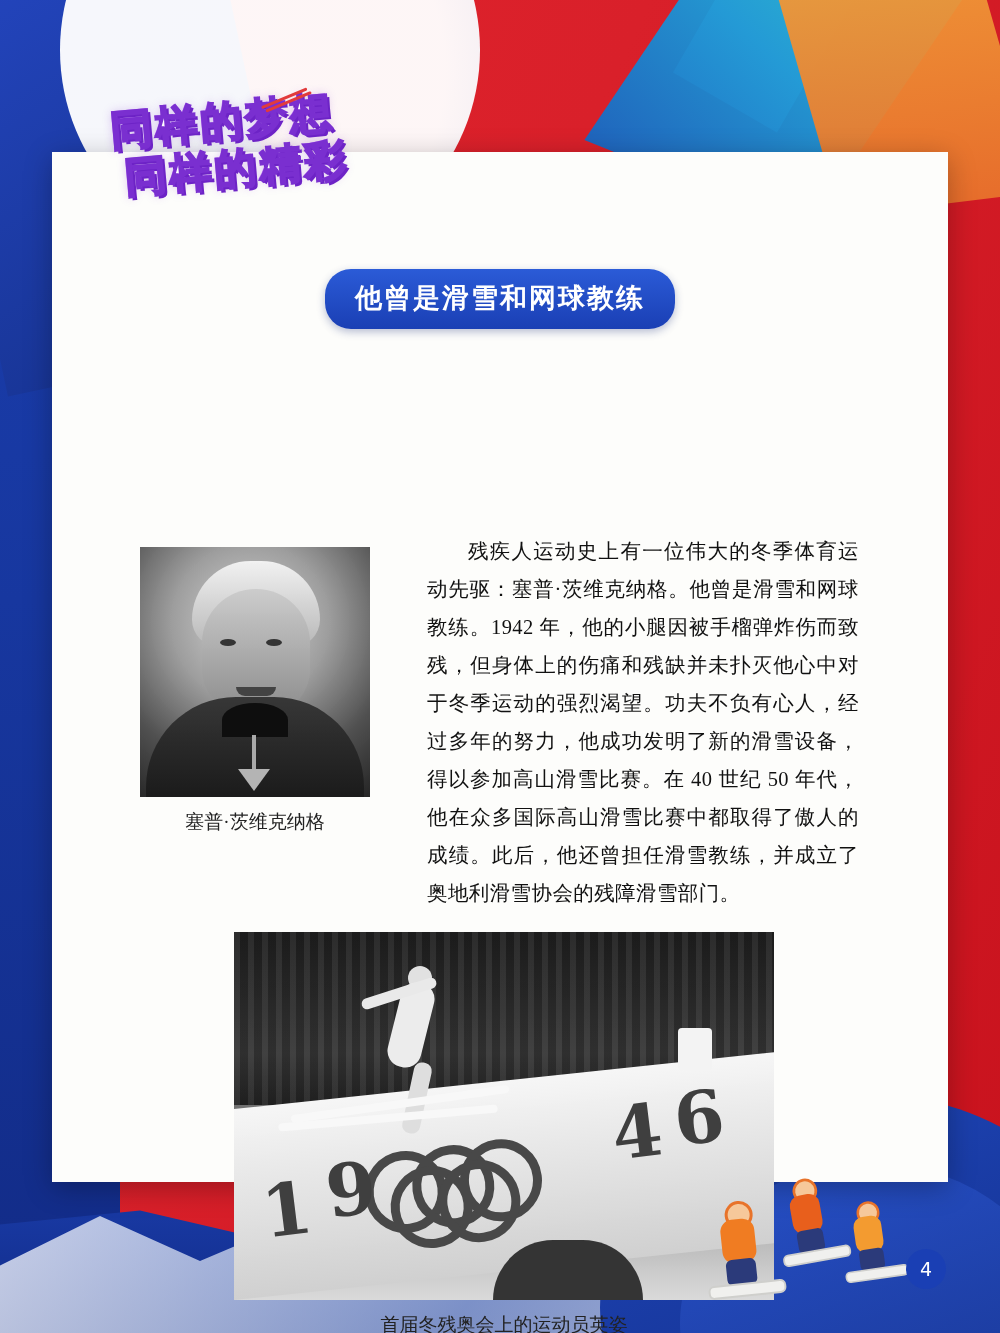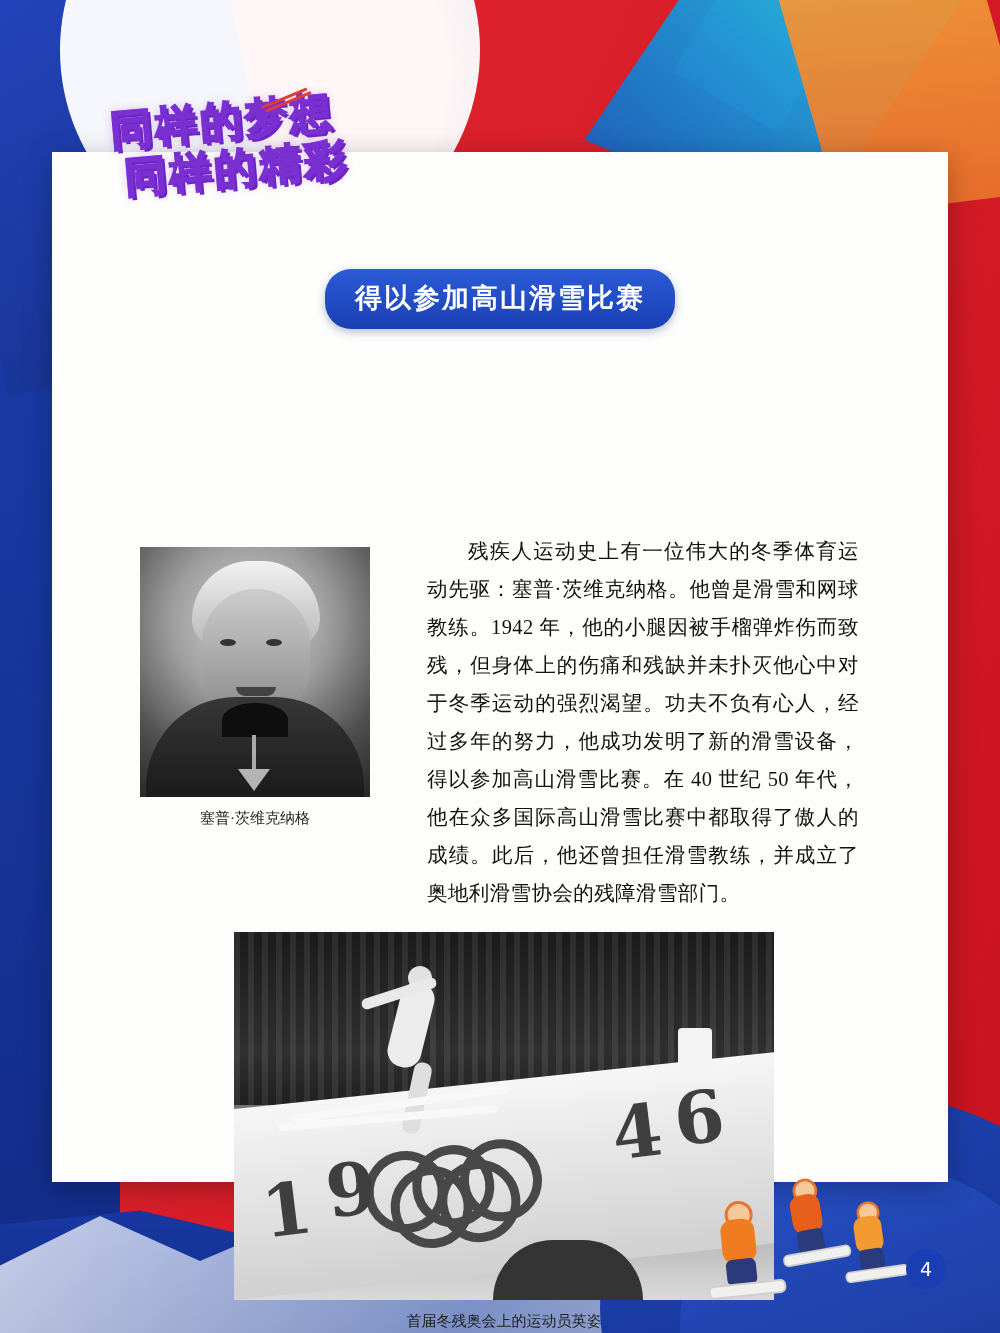--- a/index.html
+++ b/index.html
@@ -233,21 +233,21 @@
     left: 98px; bottom: 6px;
     width: 0; height: 0;
     border-left: 16px solid transparent;
     border-right: 16px solid transparent;
     border-top: 22px solid #b5b1a9;
   }
   .caption {
     margin-top: 12px;
     text-align: center;
     font-family: "Liberation Serif", serif;
-    font-size: 15px;
+    font-size: 19px;
     color: #222;
   }
 
   .body-text {
     position: absolute;
     left: 375px; top: 200px;
     width: 432px;
     font-family: "Liberation Serif", serif;
     font-size: 20.5px;
     line-height: 38px;
@@ -453,21 +453,21 @@
   <div class="bg-top-white"></div>
 
   <div class="bg-bottom-blue"></div>
   <div class="bg-bottom-ice"></div>
   <div class="bg-bottom-arc"></div>
   <div class="bg-bottom-arc-inner"></div>
 
   <div class="paper">
 
     <div class="pill-wrap">
-      <div class="pill">得以参加高山滑雪比赛</div>
+      <div class="pill">他曾是滑雪和网球教练</div>
     </div>
 
     <div class="article">
 
       <div class="portrait-block">
         <div class="portrait">
           <div class="hair"></div>
           <div class="face"></div>
           <div class="eye l"></div>
           <div class="eye r"></div>

